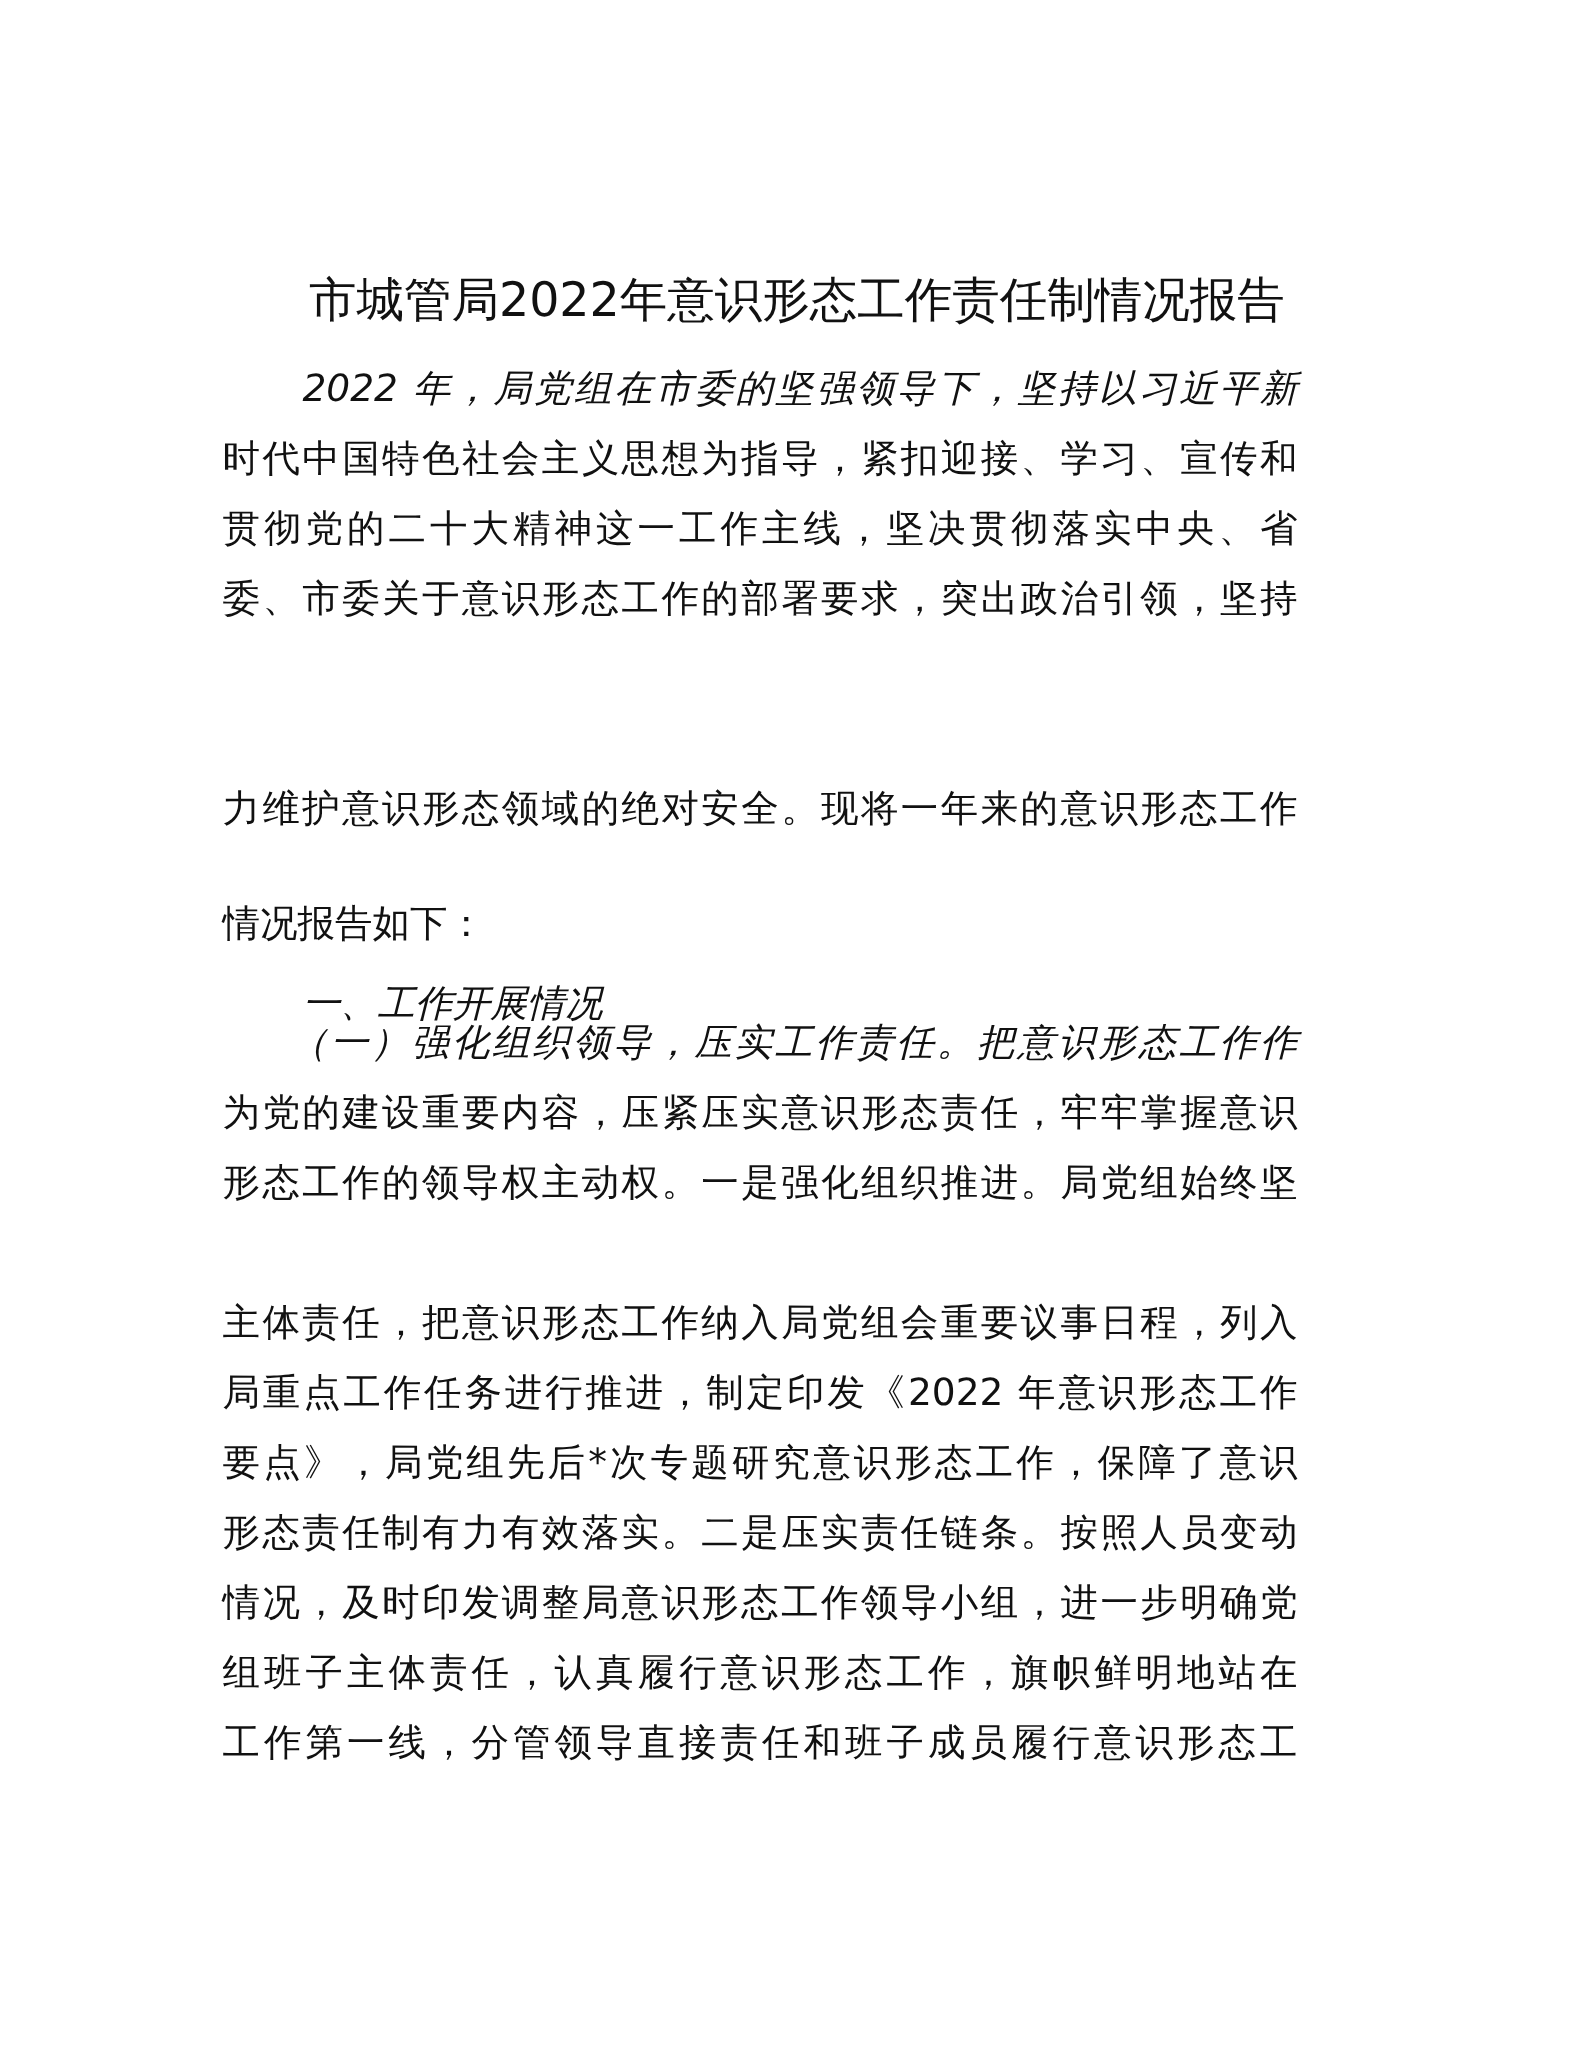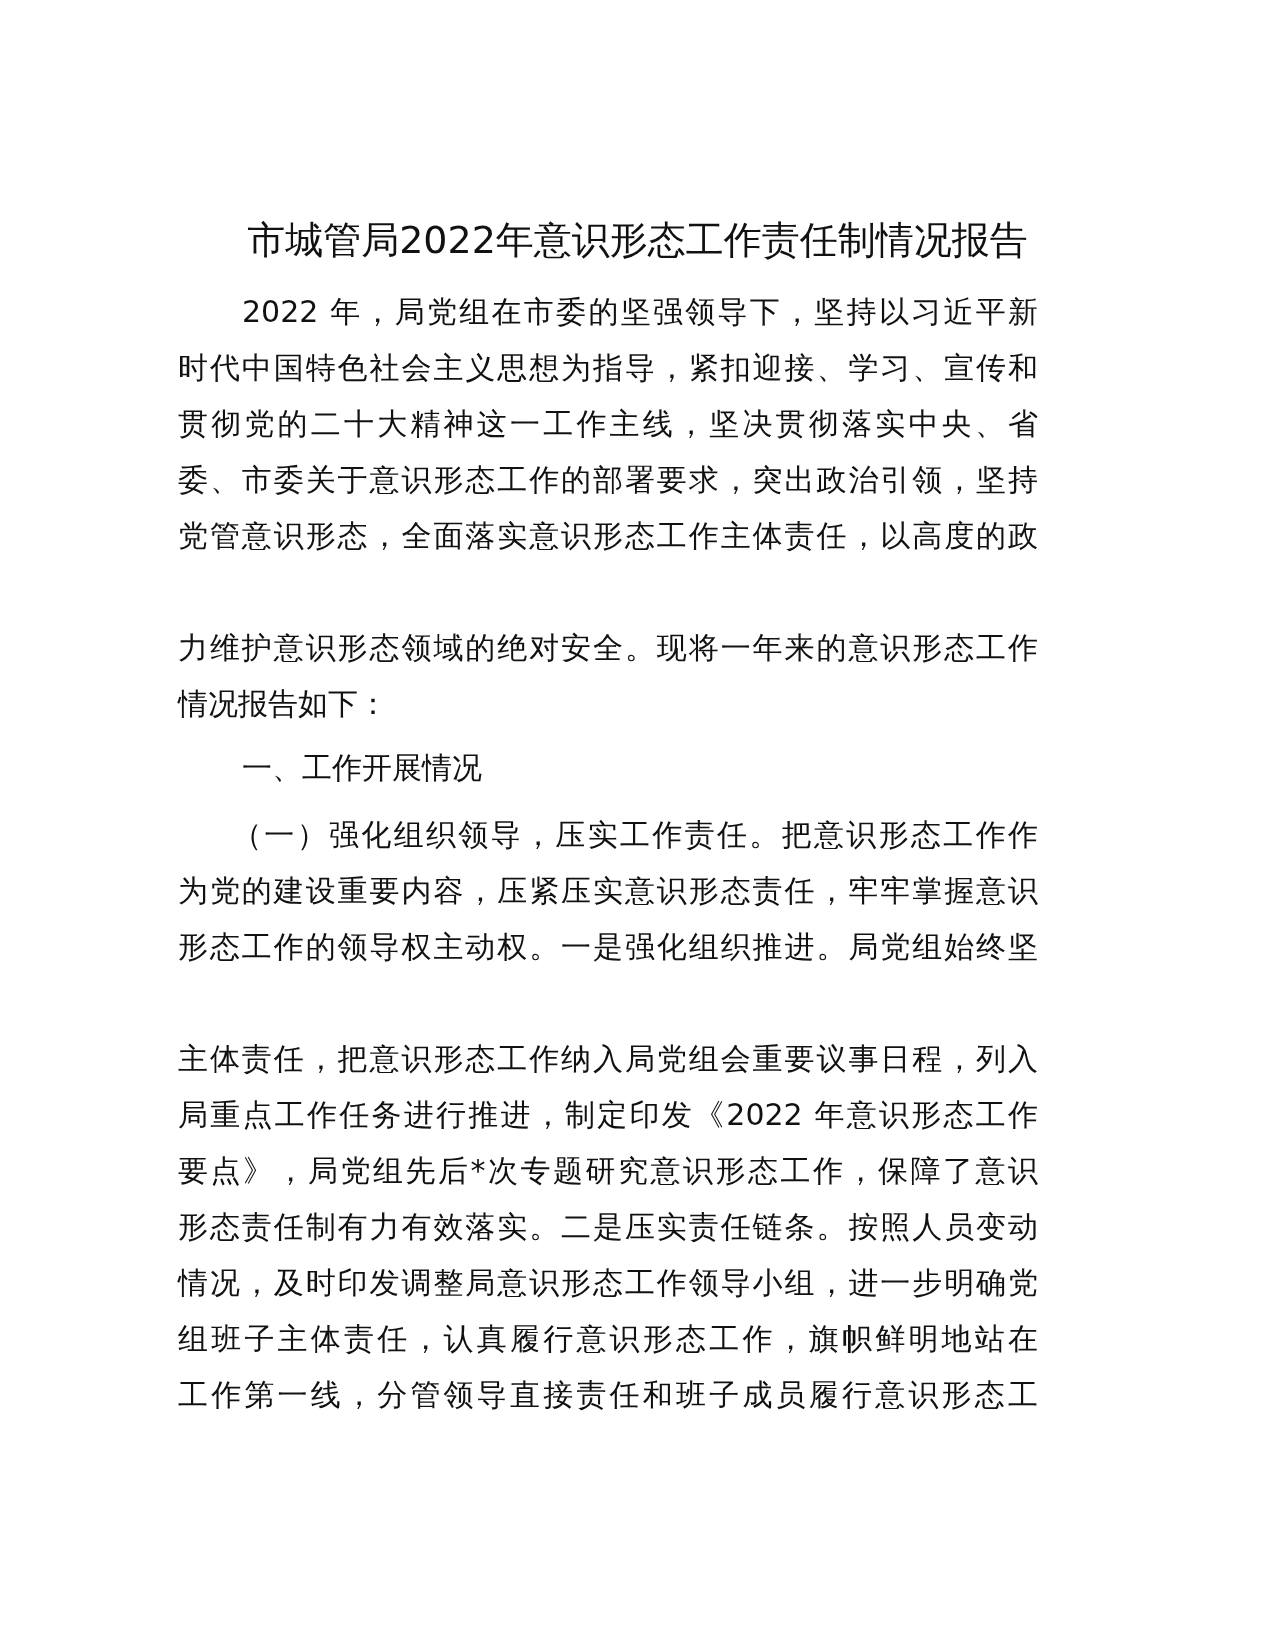--- a/index.html
+++ b/index.html
@@ -37,37 +37,38 @@
       left: 178px;
       width: 860px;
       font-size: 30px;
       line-height: 40px;
       white-space: nowrap;
       text-align: justify;
       text-align-last: justify;
     }
     .line.last {
       text-align-last: left;
+      margin-top: 36px;
     }
     .line.indent {
       left: 242px;
       width: 796px;
+      font-style: italic;
     }
   </style>
 </head>
 <body>
 
 <div class="page">
   <div class="title">市城管局2022年意识形态工作责任制情况报告</div>
 
   <div class="line indent" style="top:292px">2022 年，局党组在市委的坚强领导下，坚持以习近平新</div>
   <div class="line" style="top:404px">贯彻党的二十大精神这一工作主线，坚决贯彻落实中央、省</div>
   <div class="line" style="top:348px">时代中国特色社会主义思想为指导，紧扣迎接、学习、宣传和</div>
   <div class="line" style="top:460px">委、市委关于意识形态工作的部署要求，突出政治引领，坚持</div>
-  <div class="line" style="top:516px">党管意识形态，全面落实意识形态工作主体责任，以高度的政</div>
   <div class="line" style="top:628px">力维护意识形态领域的绝对安全。现将一年来的意识形态工作</div>
   <div class="line last" style="top:684px">情况报告如下：</div>
 
   <div class="line indent last" style="top:748px">一、工作开展情况</div>
 
   <div class="line indent" style="top:815px; left:232px; width:806px;">（一）强化组织领导，压实工作责任。把意识形态工作作</div>
   <div class="line" style="top:871px">为党的建设重要内容，压紧压实意识形态责任，牢牢掌握意识</div>
   <div class="line" style="top:927px">形态工作的领导权主动权。一是强化组织推进。局党组始终坚</div>
   <div class="line" style="top:1039px">主体责任，把意识形态工作纳入局党组会重要议事日程，列入</div>
   <div class="line" style="top:1095px">局重点工作任务进行推进，制定印发《2022 年意识形态工作</div>

